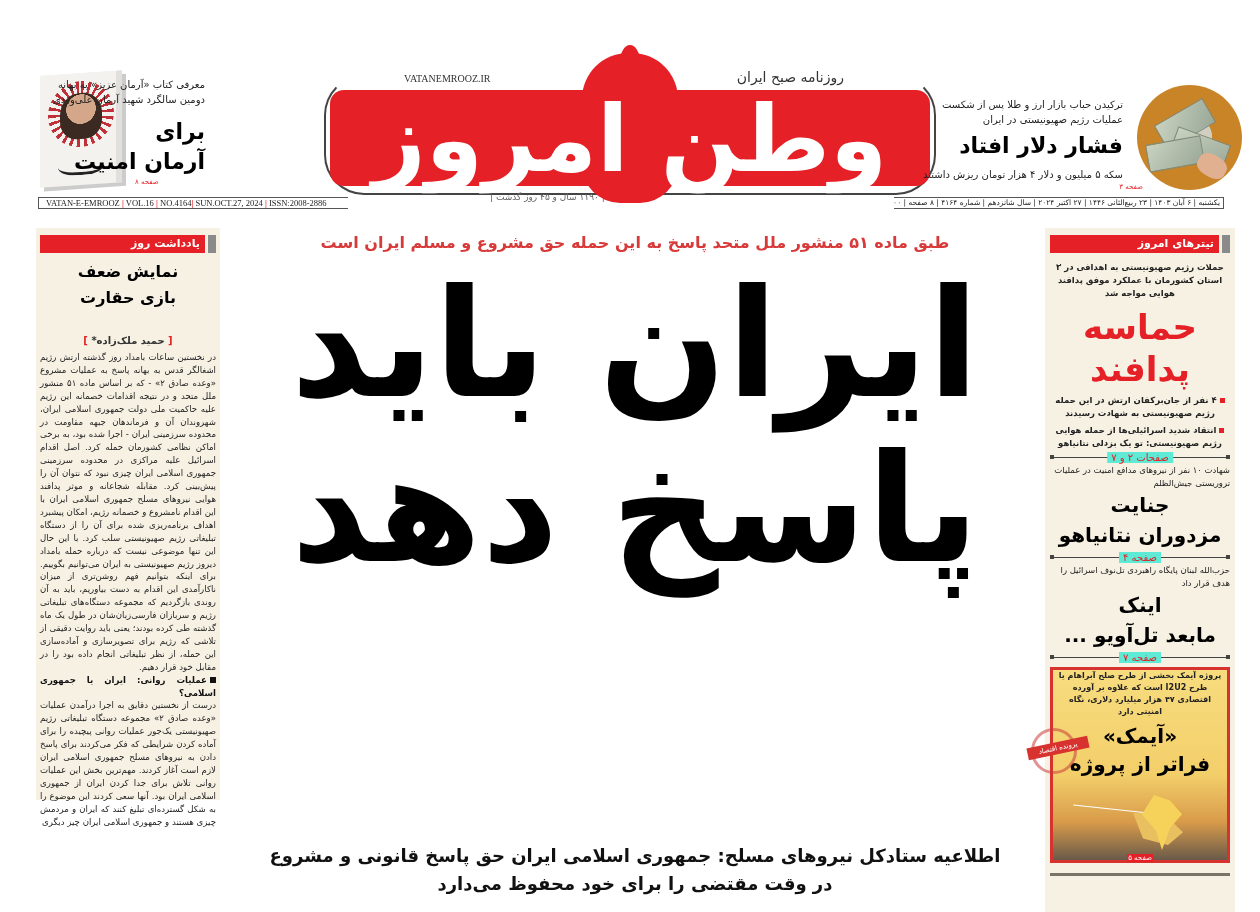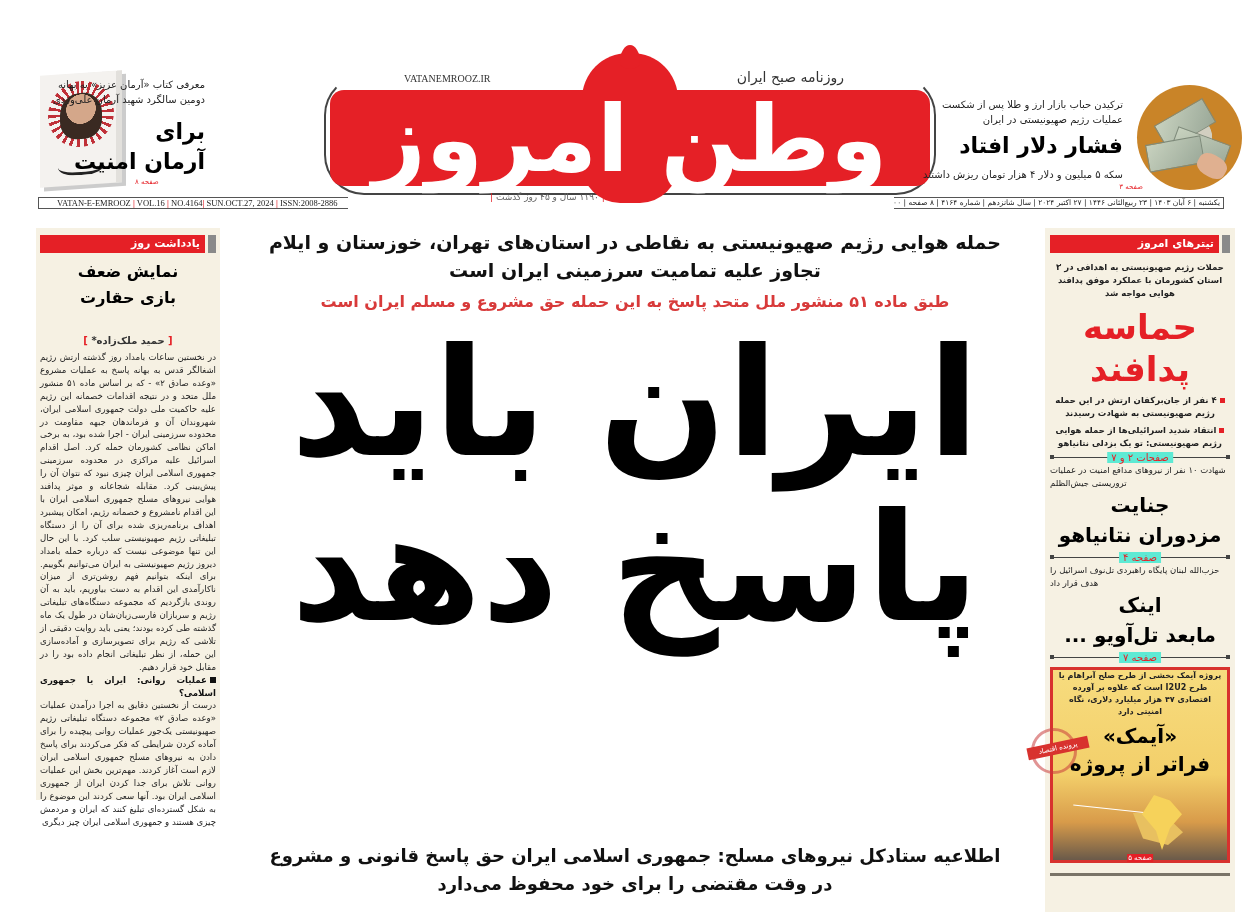--- a/index.html
+++ b/index.html
@@ -44,21 +44,21 @@
     .teaser-left .book .rays { position: absolute; left: 8px; top: 8px; width: 66px; height: 66px; border-radius: 50%;
       background: repeating-conic-gradient(#c03038 0 6deg, transparent 6deg 14deg); }
     .teaser-left .book .face { position: absolute; left: 20px; top: 20px; width: 42px; height: 46px; border-radius: 45% 45% 40% 40%;
       background: radial-gradient(circle at 50% 35%, #d4a78a 0 40%, #3a2a22 41% 100%); }
     .teaser-left .book .title { position: absolute; left: 18px; top: 80px; width: 46px; height: 22px; border-bottom: 3px solid #222; border-radius: 0 0 40% 40%; }
     .teaser-left .kicker { position: absolute; right: 125px; top: 12px; width: 170px; font-size: 10px; line-height: 15px; color: #222; text-align: right; }
     .teaser-left .headline { position: absolute; right: 125px; top: 52px; width: 170px; text-align: right; font-size: 22px; line-height: 30px; font-weight: bold; color: #000; }
     .teaser-left .pref { position: absolute; left: 135px; top: 113px; font-size: 7px; color: #e52026; }
 
     
-    .datebar-en { position: absolute; left: 38px; top: 197px; width: 310px; height: 12px; border: 1px solid #555; border-right: none; font-family: "Liberation Serif", serif; font-size: 8.5px; line-height: 10px; color: #222; direction: ltr; text-align: left; padding-left: 18px; white-space: nowrap; }
+    .datebar-en { position: absolute; left: 38px; top: 197px; width: 310px; height: 12px; border: 1px solid #555; border-right: none; font-family: "Liberation Serif", serif; font-size: 8.5px; line-height: 10px; color: #222; direction: ltr; text-align: left; padding-left: 7px; white-space: nowrap; }
     .datebar-en .sep { color: #e52026; font-weight: bold; }
     .datebar-fa { position: absolute; right: 36px; top: 197px; width: 330px; height: 12px; border: 1px solid #555; border-left: none; font-size: 7.5px; line-height: 10px; color: #222; white-space: nowrap; padding-right: 3px; overflow: hidden; }
 
     
     .col-left { position: absolute; left: 36px; top: 228px; width: 184px; height: 572px; background: #f6f1e3; padding: 0 4px; }
     .section-tag { position: relative; height: 18px; margin-top: 7px; display: flex; direction: rtl; }
     .section-tag .grey { width: 8px; height: 18px; background: #8a8a8a; margin-left: 3px; }
     .section-tag .red { flex: 1; height: 18px; background: #e52026; color: #fff; font-size: 11px; font-weight: bold; line-height: 18px; padding-right: 5px; }
     .col-left .op-title { text-align: center; font-size: 16px; font-weight: bold; line-height: 26px; margin-top: 6px; color: #000; }
     .col-left .author { text-align: center; font-size: 10px; font-weight: bold; margin: 24px 0 5px; color: #333; }
@@ -79,21 +79,21 @@
     .col-right { position: absolute; left: 1045px; top: 228px; width: 190px; height: 684px; background: #f6f1e3; padding: 0 5px; }
     .col-right .lead { text-align: center; font-size: 8.5px; line-height: 13px; font-weight: bold; color: #222; margin-top: 8px; }
     .col-right .red-head { text-align: center; font-size: 34px; font-weight: bold; line-height: 42px; color: #e52026; margin-top: 6px; }
     .col-right .bullet { font-size: 8.5px; line-height: 13px; font-weight: bold; color: #222; text-align: center; margin-top: 4px; }
     .col-right .bullet .sq { display: inline-block; width: 5px; height: 5px; background: #e52026; margin-left: 3px; }
     .rule { position: relative; height: 8px; margin: 3px 0; }
     .rule .line { position: absolute; left: 0; right: 0; top: 4px; height: 1px; background: #444; }
     .rule .dot-l, .rule .dot-r { position: absolute; top: 2px; width: 4px; height: 4px; background: #444; }
     .rule .dot-l { left: 0; } .rule .dot-r { right: 0; }
     .rule .label { position: absolute; left: 50%; transform: translateX(-50%); top: -1px; background: #5eead4; padding: 0 4px; font-size: 10px; color: #e52026; }
-    .col-right .small { text-align: left; font-size: 8.5px; line-height: 13px; color: #222; }
+    .col-right .small { text-align: right; font-size: 8.5px; line-height: 13px; color: #222; }
     .col-right .black-head { text-align: center; font-size: 20px; font-weight: bold; line-height: 30px; color: #000; }
 
     .aymak { margin-top: 6px; height: 196px; background: linear-gradient(180deg,#f7dc7e 0%, #f3cf6a 55%, #d89b4a 80%, #6a5a4a 100%); border: 3px solid #d8322e; position: relative; overflow: visible; }
     .aymak .lead { text-align: center; font-size: 8px; line-height: 12px; font-weight: bold; color: #222; margin-top: 0; padding: 0 4px; }
     .aymak .head { text-align: center; font-size: 20px; font-weight: bold; line-height: 28px; color: #000; margin-top: 4px; }
     .aymak .map { position: absolute; left: 20px; right: 10px; bottom: 10px; height: 60px; }
     .aymak .map .india { position: absolute; right: 35px; bottom: 0; width: 40px; height: 55px; background: #f6d25a; clip-path: polygon(30% 0,70% 10%,100% 35%,70% 60%,50% 100%,35% 65%,0 35%); }
     .aymak .map .arabia { position: absolute; left: 60px; bottom: 5px; width: 50px; height: 32px; background: #e8c060; clip-path: polygon(0 0,60% 0,100% 60%,70% 100%,20% 80%); }
     .aymak .map .route { position: absolute; left: 0; right: 40px; top: 20px; height: 1px; background: #fff; transform: rotate(6deg); }
     .aymak .pref { position: absolute; left: 50%; bottom: -2px; transform: translateX(-50%); background: #e52026; color: #fff; font-size: 7px; padding: 0 1px; }
@@ -167,24 +167,20 @@
     </div>
     <div class="author"><span class="br">[ </span><span>حمید ملک‌زاده*</span><span class="br"> ]</span></div>
     <div class="body">
       <p>در نخستین ساعات بامداد روز گذشته ارتش رژیم اشغالگر قدس به بهانه پاسخ به عملیات مشروع «وعده صادق ۲» - که بر اساس ماده ۵۱ منشور ملل متحد و در نتیجه اقدامات خصمانه این رژیم علیه حاکمیت ملی دولت جمهوری اسلامی ایران، شهروندان آن و فرماندهان جبهه مقاومت در محدوده سرزمینی ایران - اجرا شده بود، به برخی اماکن نظامی کشورمان حمله کرد. اصل اقدام اسرائیل علیه مراکزی در محدوده سرزمینی جمهوری اسلامی ایران چیزی نبود که نتوان آن را پیش‌بینی کرد. مقابله شجاعانه و موثر پدافند هوایی نیروهای مسلح جمهوری اسلامی ایران با این اقدام نامشروع و خصمانه رژیم، امکان پیشبرد اهداف برنامه‌ریزی شده برای آن را از دستگاه تبلیغاتی رژیم صهیونیستی سلب کرد. با این حال این تنها موضوعی نیست که درباره حمله بامداد دیروز رژیم صهیونیستی به ایران می‌توانیم بگوییم. برای اینکه بتوانیم فهم روشن‌تری از میزان ناکارآمدی این اقدام به دست بیاوریم، باید به آن روندی بازگردیم که مجموعه دستگاه‌های تبلیغاتی رژیم و سربازان فارسی‌زبان‌شان در طول یک ماه گذشته طی کرده بودند؛ یعنی باید روایت دقیقی از تلاشی که رژیم برای تصویرسازی و آماده‌سازی این حمله، از نظر تبلیغاتی انجام داده بود را در مقابل خود قرار دهیم.</p>
       <p class="subhead"><span class="sq"></span><span>عملیات روانی: ایران یا جمهوری اسلامی؟</span></p>
       <p>درست از نخستین دقایق به اجرا درآمدن عملیات «وعده صادق ۲» مجموعه دستگاه تبلیغاتی رژیم صهیونیستی یک‌جور عملیات روانی پیچیده را برای آماده کردن شرایطی که فکر می‌کردند برای پاسخ دادن به نیروهای مسلح جمهوری اسلامی ایران لازم است آغاز کردند. مهم‌ترین بخش این عملیات روانی تلاش برای جدا کردن ایران از جمهوری اسلامی ایران بود. آنها سعی کردند این موضوع را به شکل گسترده‌ای تبلیغ کنند که ایران و مردمش چیزی هستند و جمهوری اسلامی ایران چیز دیگری</p>
     </div>
   </div>
 
   <div class="center">
-    <div class="kicker">
-      <div>حمله هوایی رژیم صهیونیستی به نقاطی در استان‌های تهران، خوزستان و ایلام</div>
-      <div>تجاوز علیه تمامیت سرزمینی ایران است</div>
-    </div>
     <div class="redline">طبق ماده ۵۱ منشور ملل متحد پاسخ به این حمله حق مشروع و مسلم ایران است</div>
     <div class="main-head">
       <div>ایران باید</div>
       <div>پاسخ دهد</div>
     </div>
     <div class="sub-head">
       <div>اطلاعیه ستادکل نیروهای مسلح: جمهوری اسلامی ایران حق پاسخ قانونی و مشروع</div>
       <div>در وقت مقتضی را برای خود محفوظ می‌دارد</div>
     </div>
   </div>

